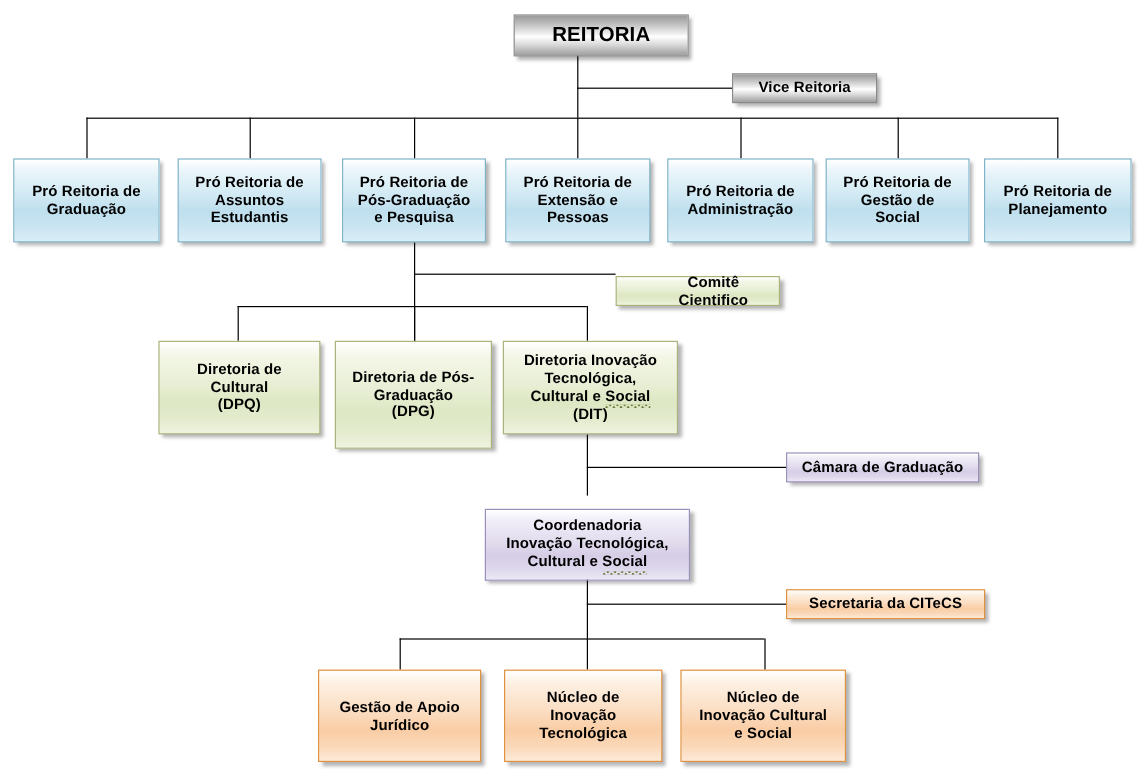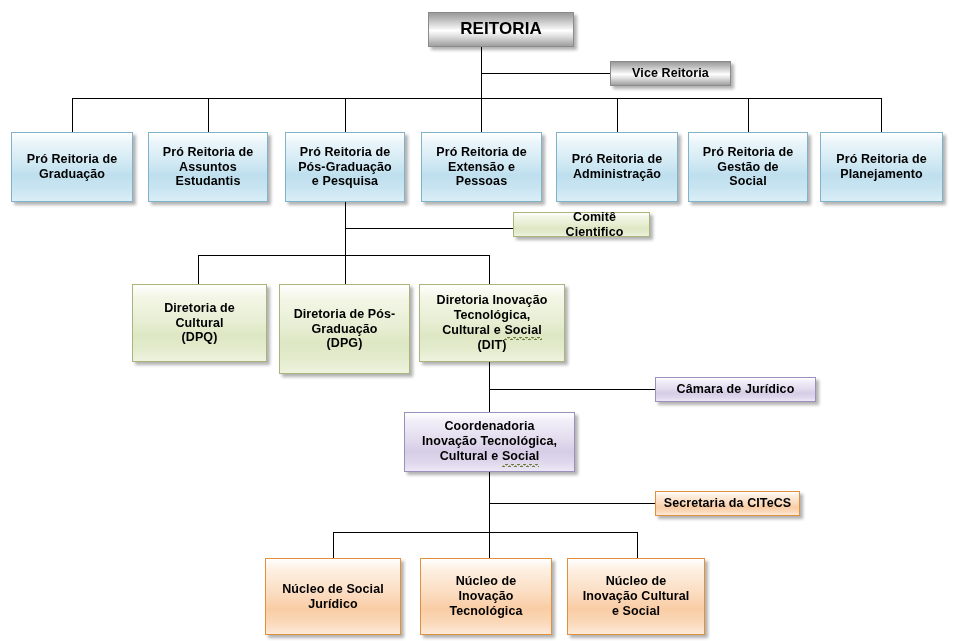--- a/index.html
+++ b/index.html
@@ -193,21 +193,21 @@
     </span>
   </div>
 
   <div class="node n-blue" style="left:820px; top:132px; width:123px; height:70px; font-size:12.5px;">
     <span class="txt">
       <span>Pró Reitoria de</span><br>
       <span>Planejamento</span>
     </span>
   </div>
 
-  <div class="node n-green" style="left:513px; top:212px; width:137px; height:25px; font-size:12.5px;padding-left:30px;">
+  <div class="node n-green" style="left:513px; top:230px; width:137px; height:25px; font-size:12.5px;padding-left:30px;">
     <span class="txt">Comitê Cientifico</span>
   </div>
 
   <div class="node n-green" style="left:132px; top:284px; width:135px; height:78px; font-size:12.5px;">
     <span class="txt">
       <span>Diretoria de</span><br>
       <span>Cultural</span><br>
       <span>(DPQ)</span>
     </span>
   </div>
@@ -223,38 +223,38 @@
   <div class="node n-green" style="left:419px; top:284px; width:146px; height:78px; font-size:12.5px;">
     <span class="txt">
       <span>Diretoria Inovação</span><br>
       <span>Tecnológica,</span><br>
       <span>Cultural e </span><span class="squig">Social</span><br>
       <span>(DIT)</span>
     </span>
   </div>
 
   <div class="node n-purple" style="left:655px; top:377px; width:161px; height:25px; font-size:12.5px;">
-    <span class="txt">Câmara de Jurídico</span>
-  </div>
-
-  <div class="node n-purple" style="left:404px; top:412px; width:171px; height:60px; font-size:12.5px;">
+    <span class="txt">Câmara de Graduação</span>
+  </div>
+
+  <div class="node n-purple" style="left:404px; top:424px; width:171px; height:60px; font-size:12.5px;">
     <span class="txt">
       <span>Coordenadoria</span><br>
       <span>Inovação Tecnológica,</span><br>
       <span>Cultural e </span><span class="squig">Social</span>
     </span>
   </div>
 
-  <div class="node n-orange" style="left:655px; top:491px; width:145px; height:25px; font-size:12.5px;">
+  <div class="node n-orange" style="left:655px; top:491px; width:166px; height:25px; font-size:12.5px;">
     <span class="txt">Secretaria da CITeCS</span>
   </div>
 
   <div class="node n-orange" style="left:265px; top:558px; width:136px; height:77px; font-size:12.5px;">
     <span class="txt">
-      <span>Núcleo de Social</span><br>
+      <span>Gestão de Apoio</span><br>
       <span>Jurídico</span>
     </span>
   </div>
 
   <div class="node n-orange" style="left:420px; top:558px; width:132px; height:77px; font-size:12.5px;">
     <span class="txt">
       <span>Núcleo de</span><br>
       <span>Inovação</span><br>
       <span>Tecnológica</span>
     </span>

